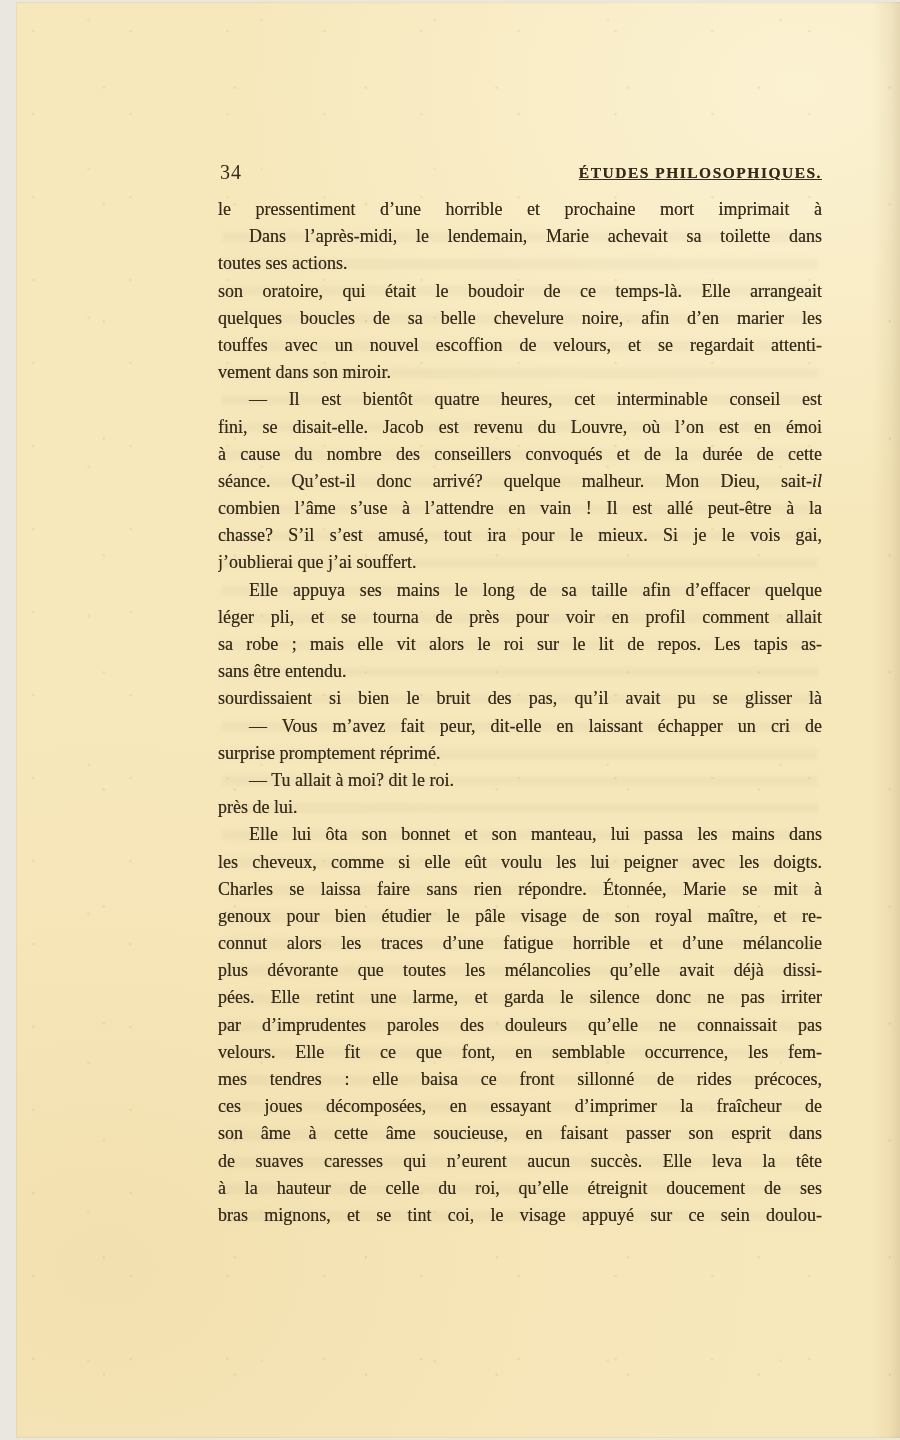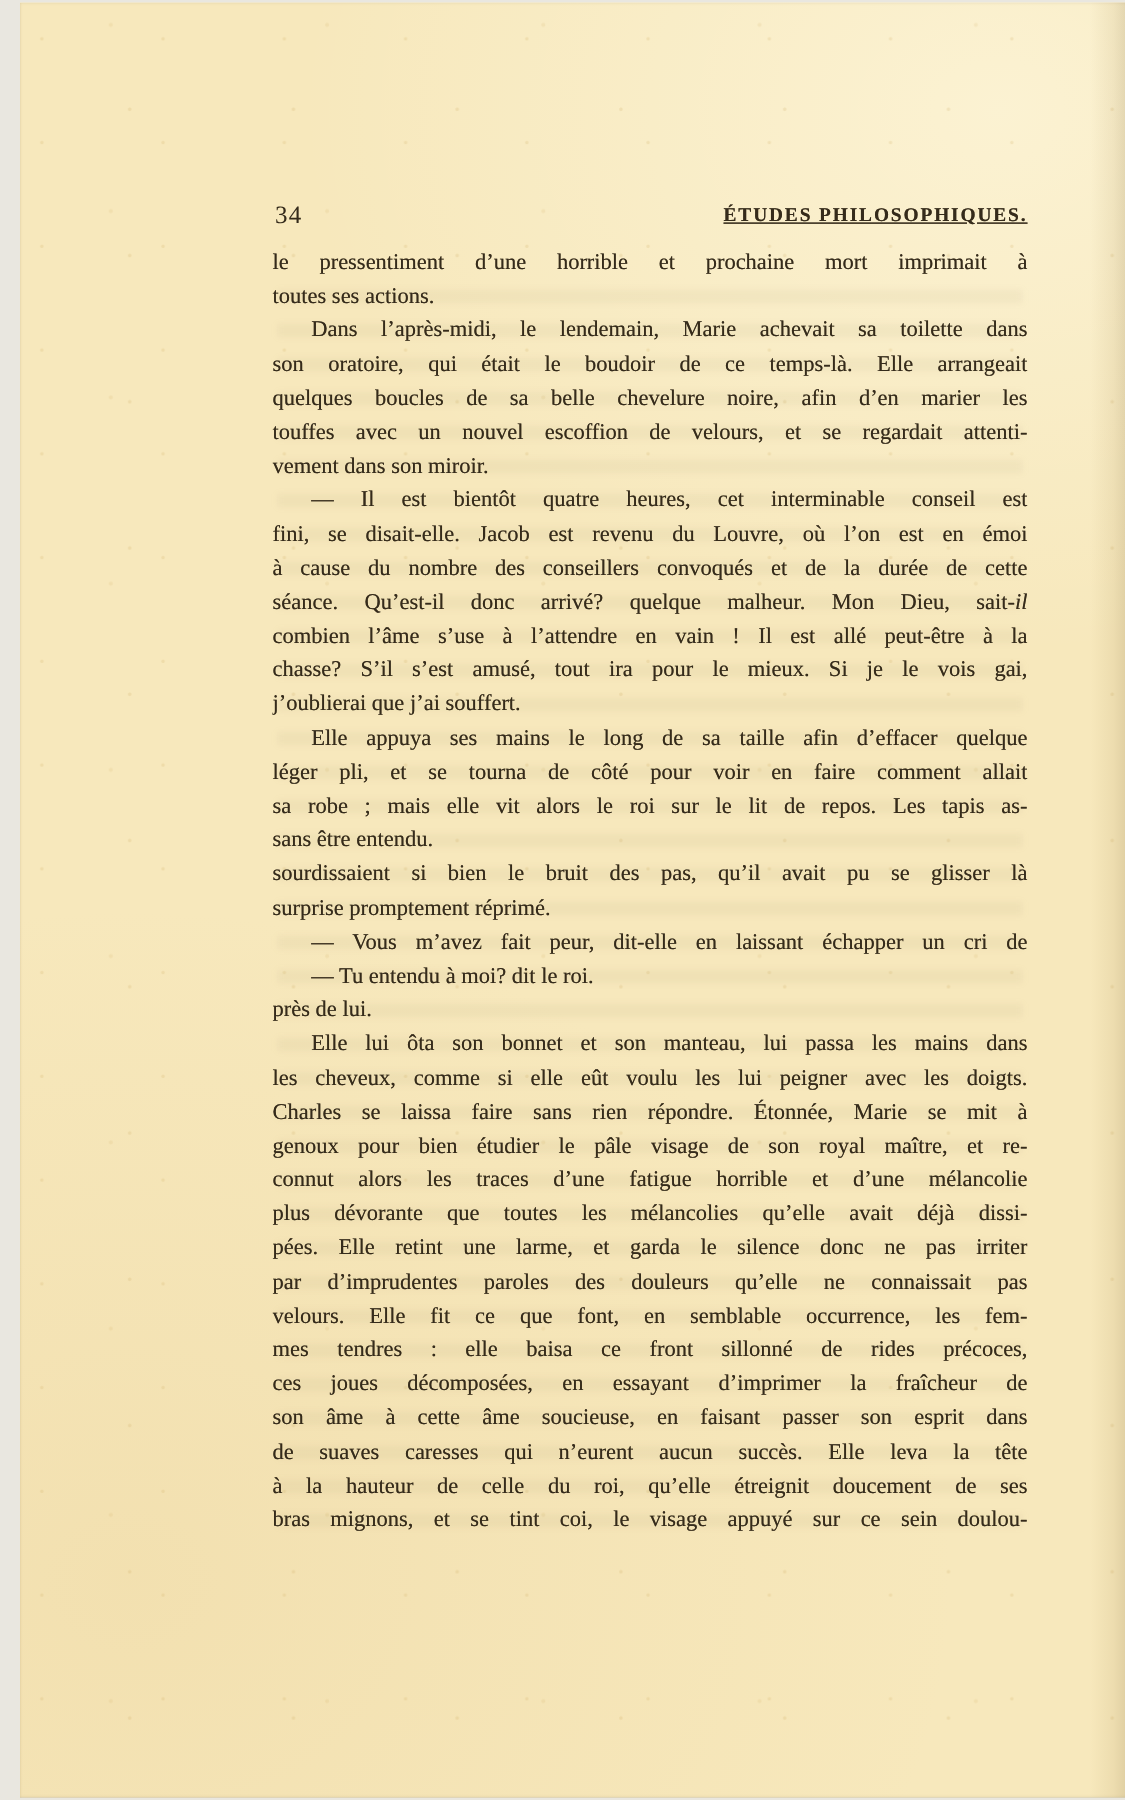--- a/index.html
+++ b/index.html
@@ -96,41 +96,41 @@
 <div class="page">
   <div class="bleed"></div>
 
   <header class="runhead">
     <span class="pagenum">34</span>
     <span class="runtitle">ÉTUDES PHILOSOPHIQUES.</span>
   </header>
 
   <main class="textblock">
       <div class="line"><span>le pressentiment d’une horrible et prochaine mort imprimait à</span></div>
+      <div class="line indent"><span>Dans l’après-midi, le lendemain, Marie achevait sa toilette dans</span></div>
       <div class="line para-end"><span>toutes ses actions.</span></div>
-      <div class="line indent"><span>Dans l’après-midi, le lendemain, Marie achevait sa toilette dans</span></div>
       <div class="line"><span>son oratoire, qui était le boudoir de ce temps-là. Elle arrangeait</span></div>
       <div class="line"><span>quelques boucles de sa belle chevelure noire, afin d’en marier les</span></div>
       <div class="line"><span>touffes avec un nouvel escoffion de velours, et se regardait attenti-</span></div>
       <div class="line para-end"><span>vement dans son miroir.</span></div>
       <div class="line indent"><span>— Il est bientôt quatre heures, cet interminable conseil est</span></div>
       <div class="line"><span>fini, se disait-elle. Jacob est revenu du Louvre, où l’on est en émoi</span></div>
       <div class="line"><span>à cause du nombre des conseillers convoqués et de la durée de cette</span></div>
       <div class="line"><span>séance. Qu’est-il donc arrivé? quelque malheur. Mon Dieu, sait-</span><span class="it">il</span></div>
       <div class="line"><span>combien l’âme s’use à l’attendre en vain ! Il est allé peut-être à la</span></div>
       <div class="line"><span>chasse? S’il s’est amusé, tout ira pour le mieux. Si je le vois gai,</span></div>
       <div class="line para-end"><span>j’oublierai que j’ai souffert.</span></div>
       <div class="line indent"><span>Elle appuya ses mains le long de sa taille afin d’effacer quelque</span></div>
-      <div class="line"><span>léger pli, et se tourna de côté pour voir en faire comment allait</span></div>
+      <div class="line"><span>léger pli, et se tourna de près pour voir en profil comment allait</span></div>
       <div class="line"><span>sa robe ; mais elle vit alors le roi sur le lit de repos. Les tapis as-</span></div>
       <div class="line para-end"><span>sans être entendu.</span></div>
       <div class="line"><span>sourdissaient si bien le bruit des pas, qu’il avait pu se glisser là</span></div>
+      <div class="line indent"><span>— Vous m’avez fait peur, dit-elle en laissant échapper un cri de</span></div>
       <div class="line para-end"><span>surprise promptement réprimé.</span></div>
-      <div class="line indent"><span>— Vous m’avez fait peur, dit-elle en laissant échapper un cri de</span></div>
-      <div class="line indent para-end"><span>— Tu entendu à moi? dit le roi.</span></div>
+      <div class="line indent para-end"><span>— Tu allait à moi? dit le roi.</span></div>
       <div class="line para-end"><span>près de lui.</span></div>
       <div class="line indent"><span>Elle lui ôta son bonnet et son manteau, lui passa les mains dans</span></div>
       <div class="line"><span>les cheveux, comme si elle eût voulu les lui peigner avec les doigts.</span></div>
       <div class="line"><span>Charles se laissa faire sans rien répondre. Étonnée, Marie se mit à</span></div>
       <div class="line"><span>genoux pour bien étudier le pâle visage de son royal maître, et re-</span></div>
       <div class="line"><span>connut alors les traces d’une fatigue horrible et d’une mélancolie</span></div>
       <div class="line"><span>plus dévorante que toutes les mélancolies qu’elle avait déjà dissi-</span></div>
       <div class="line"><span>pées. Elle retint une larme, et garda le silence donc ne pas irriter</span></div>
       <div class="line"><span>par d’imprudentes paroles des douleurs qu’elle ne connaissait pas</span></div>
       <div class="line"><span>velours. Elle fit ce que font, en semblable occurrence, les fem-</span></div>

